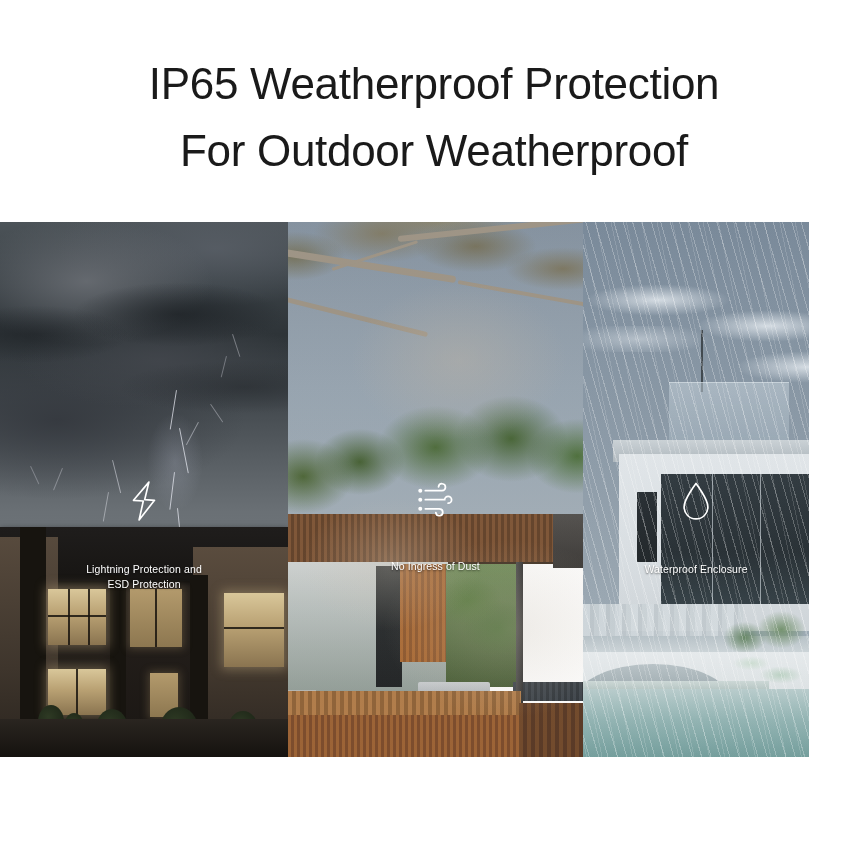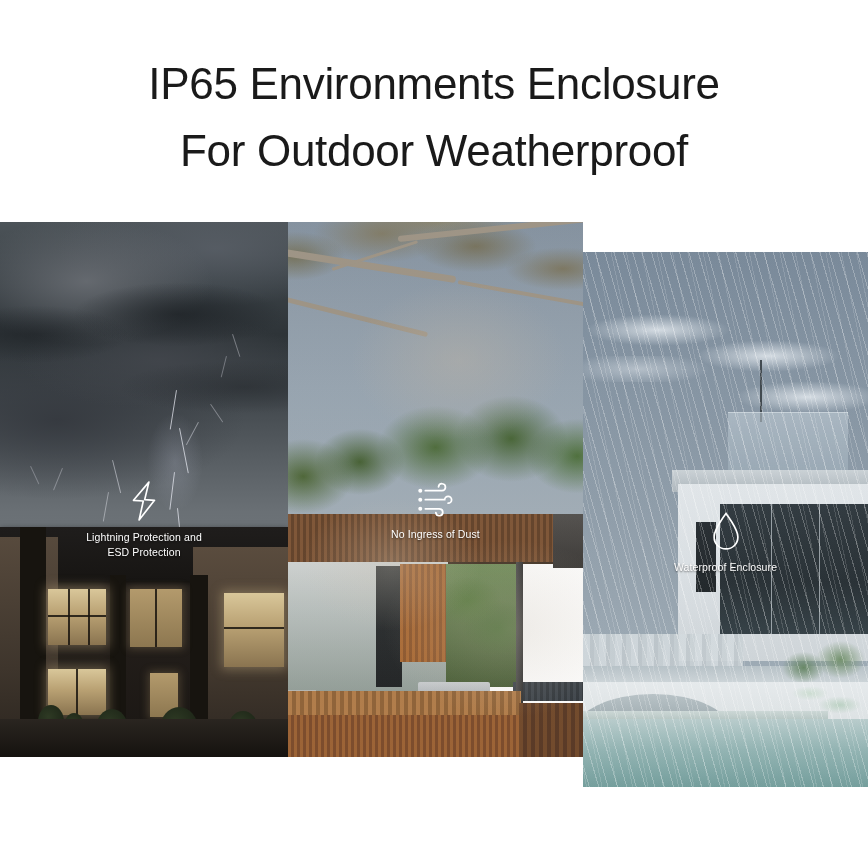--- a/index.html
+++ b/index.html
@@ -45,21 +45,21 @@
     display: flex;
   }
 
   .panel {
     position: relative;
     height: 535px;
     overflow: hidden;
   }
   .panel.storm { width: 288px; }
   .panel.dust  { width: 295px; }
-  .panel.rain  { width: 285px; margin-top: 30px; }
+  .panel.rain  { width: 226px; }
 
   .scene {
     position: absolute;
     inset: 0;
     overflow: hidden;
   }
 
   
   .storm .sky {
     position: absolute;
@@ -378,20 +378,21 @@
     pointer-events: none;
   }
   .ovl-inner {
     position: absolute;
     left: 0; right: 0;
     top: 258px;
     display: flex;
     flex-direction: column;
     align-items: center;
     pointer-events: auto;
+    gap: 32px;
   }
   .feature-icon {
     width: 34px;
     height: 42px;
     display: block;
     margin-bottom: 8px;
   }
   .feature-icon.dusticon { width: 40px; height: 40px; margin-bottom: 7px; }
   .caption {
     color: #ffffff;
@@ -402,21 +403,21 @@
     text-shadow: 0 1px 2px rgba(0,0,0,.55);
     white-space: pre-line;
   }
 </style>
 </head>
 <body>
 
 <div id="page">
 
   <div class="heading">
-    <span class="line">IP65 Environments Enclosure</span>
+    <span class="line">IP65 Weatherproof Protection</span>
     <span class="line">For Outdoor Weatherproof</span>
   </div>
 
   <div class="panels">
 
     <div class="panel storm">
       <div class="scene">
 
         <div class="sky"></div>
         <div class="skyhaze"></div>

